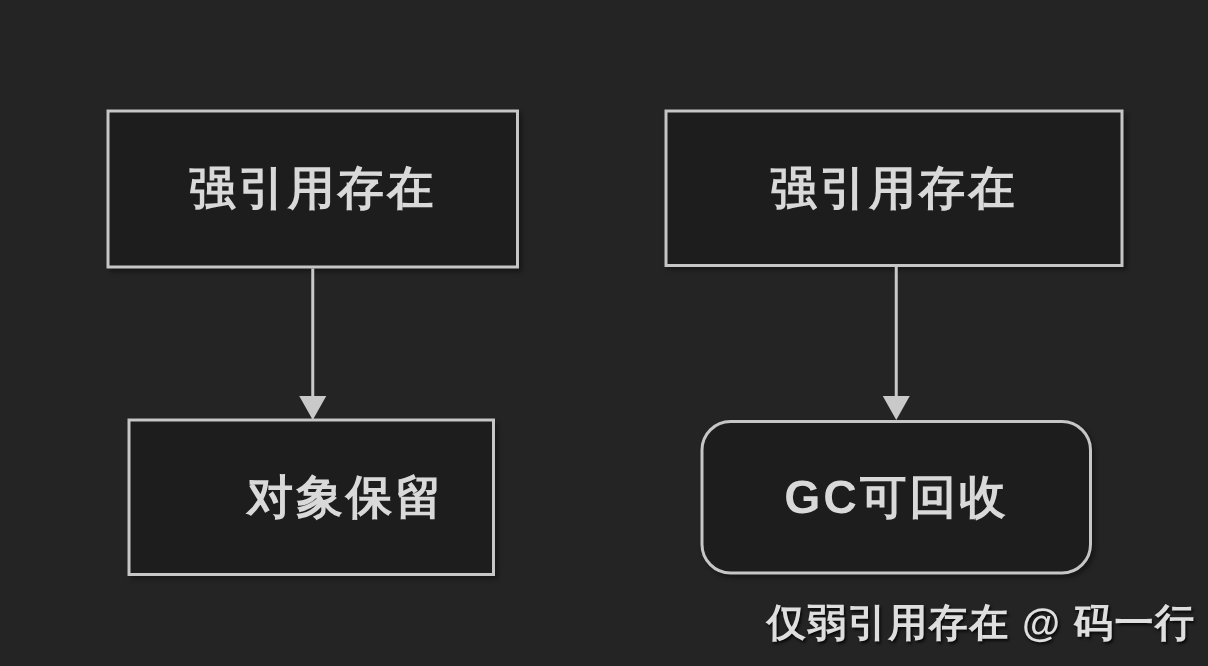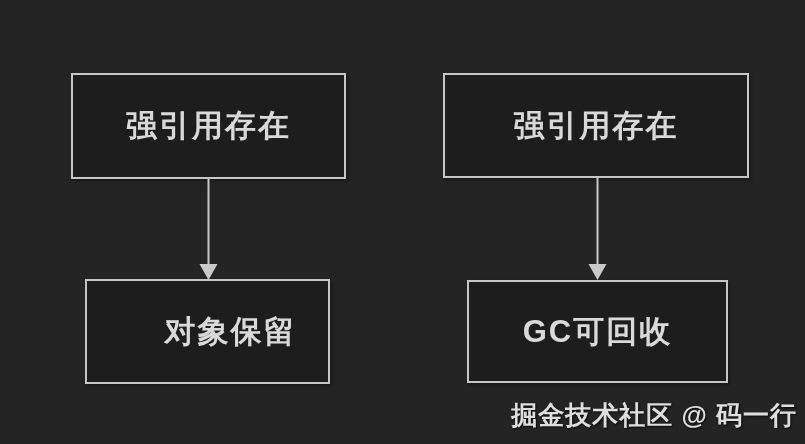--- a/index.html
+++ b/index.html
@@ -26,21 +26,21 @@
     font-weight: bold;
     letter-spacing: 2px;
     display: flex;
     align-items: center;
     justify-content: center;
     box-shadow: 2px 2px 3px rgba(0,0,0,0.35);
   }
   .node-strong-ref { left: 71px;  top: 73px;  width: 275px; height: 106px; }
   .node-weak-ref   { left: 443px; top: 73px;  width: 306px; height: 105px; }
   .node-retained   { left: 85px;  top: 279px; width: 245px; height: 105px; padding-left: 46px; }
-  .node-gc         { left: 467px; top: 280px; width: 261px; height: 103px; }
+  .node-gc         { left: 467px; top: 280px; width: 261px; height: 103px; border-radius: 20px; }
   .arrow {
     position: absolute;
     overflow: visible;
   }
   .arrow-1 { left: 198px; top: 179px; }
   .arrow-2 { left: 587px; top: 178px; }
   .arrow line    { stroke: var(--arrow, #c6c6c6); stroke-width: 2px; }
   .arrow polygon { fill: var(--arrow, #d0d0d0); }
   .watermark {
     position: absolute;
@@ -80,15 +80,15 @@
   <svg class="arrow arrow-1" width="21" height="101" viewBox="0 0 21 101" aria-hidden="true">
     <line x1="10.5" y1="0" x2="10.5" y2="87"></line>
     <polygon points="1.5,85 19.5,85 10.5,101"></polygon>
   </svg>
 
   <svg class="arrow arrow-2" width="21" height="102" viewBox="0 0 21 102" aria-hidden="true">
     <line x1="10.5" y1="0" x2="10.5" y2="88"></line>
     <polygon points="1.5,86 19.5,86 10.5,102"></polygon>
   </svg>
 
-  <div class="watermark">掘金技术社区 @ 码一行</div>
+  <div class="watermark">仅弱引用存在 @ 码一行</div>
 
 </div>
 
 </body></html>

